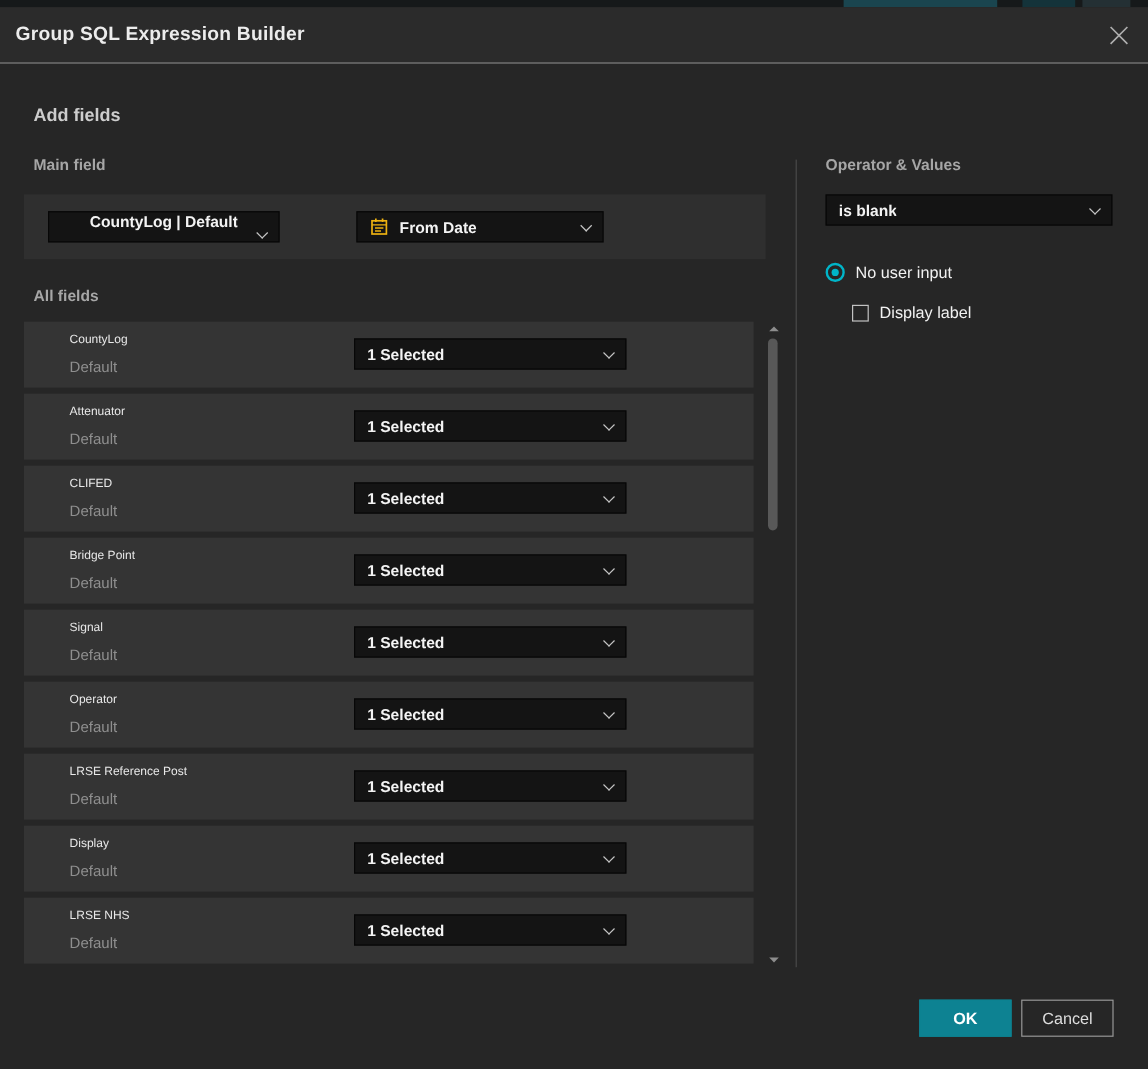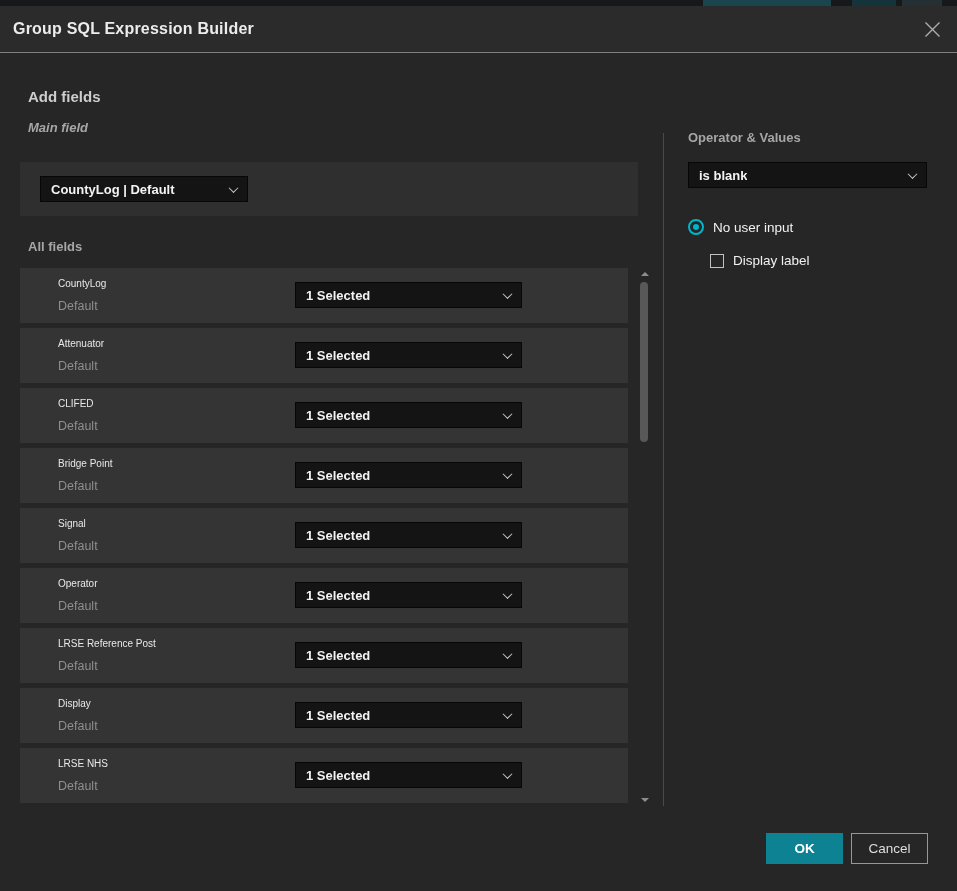--- a/index.html
+++ b/index.html
@@ -24,21 +24,21 @@
   .sec-label { position:absolute; font-size:13px; font-weight:700; color:#a6a6a6; }
 
   .panel { position:absolute; left:20px; top:156px; width:618px; height:54px; background:#2f2f2f; }
 
   .dd { background:#141414; border:1px solid #070707; color:#f3f3f3; font-size:13px;
         display:flex; align-items:center; padding:0 10px; height:26px; cursor:pointer; }
   .dd .dd-text { white-space:nowrap; overflow:hidden;font-weight:bold; }
   .chev { margin-left:auto; width:7px; height:7px; border-right:1.6px solid #c6c6c6;
           border-bottom:1.6px solid #c6c6c6; transform:rotate(45deg) translate(-1px,-1px); flex:none; }
 
-  .dd-main1 { position:absolute; left:20px; top:14px; width:208px; }
+  .dd-main1 { position:absolute; left:20px; top:14px; width:193px;flex-direction:column; }
   .dd-main2 { position:absolute; left:277px; top:14px; width:206px; }
   .cal-icon { width:16px; height:16px; margin-right:9px; flex:none; }
 
   .list { position:absolute; left:20px; top:262px; width:608px; }
   .row { position:relative; width:608px; height:55px; background:#343434; margin-bottom:5px; }
   .row-name { position:absolute; left:38px; top:10px; font-size:10px; color:#e8e8e8; }
   .row-sub  { position:absolute; left:38px; top:31px; font-size:12.5px; color:#8f8f8f; }
   .row .dd { position:absolute; left:275px; top:14px; width:227px; }
 
   
@@ -84,25 +84,37 @@
       <span class="title">Group SQL Expression Builder</span>
       <span class="close-btn">
         <svg width="17" height="17" viewBox="0 0 17 17">
           <path d="M1.5 1.5 L15.5 15.5 M15.5 1.5 L1.5 15.5" stroke="#adadad" stroke-width="1.4" fill="none"></path>
         </svg>
       </span>
     </div>
 
     <div class="h-add">Add fields</div>
 
-    <div class="sec-label" style="left:28px; top:114px;font-style:italic;">Main field</div>
+    <div class="sec-label" style="left:28px; top:124px;">Main field</div>
 
     <div class="panel">
       <div class="dd dd-main1">
         <span class="dd-text">CountyLog | Default</span>
+        <span class="chev"></span>
+      </div>
+      <div class="dd dd-main2">
+        <svg class="cal-icon" viewBox="0 0 16 16">
+          <rect x="2" y="3" width="12" height="11" fill="none" stroke="#eeb211" stroke-width="1.4"></rect>
+          <line x1="2" y1="6.4" x2="14" y2="6.4" stroke="#eeb211" stroke-width="1.2"></line>
+          <line x1="5.2" y1="1" x2="5.2" y2="4" stroke="#eeb211" stroke-width="1.4"></line>
+          <line x1="10.8" y1="1" x2="10.8" y2="4" stroke="#eeb211" stroke-width="1.4"></line>
+          <line x1="4.5" y1="9" x2="11.5" y2="9" stroke="#eeb211" stroke-width="1.2"></line>
+          <line x1="4.5" y1="11.5" x2="9.5" y2="11.5" stroke="#eeb211" stroke-width="1.2"></line>
+        </svg>
+        <span class="dd-text">From Date</span>
         <span class="chev"></span>
       </div>
     </div>
 
     <div class="sec-label" style="left:28px; top:233px;">All fields</div>
 
     <div class="list">
       <div class="row">
         <span class="row-name">CountyLog</span>
         <span class="row-sub">Default</span>

